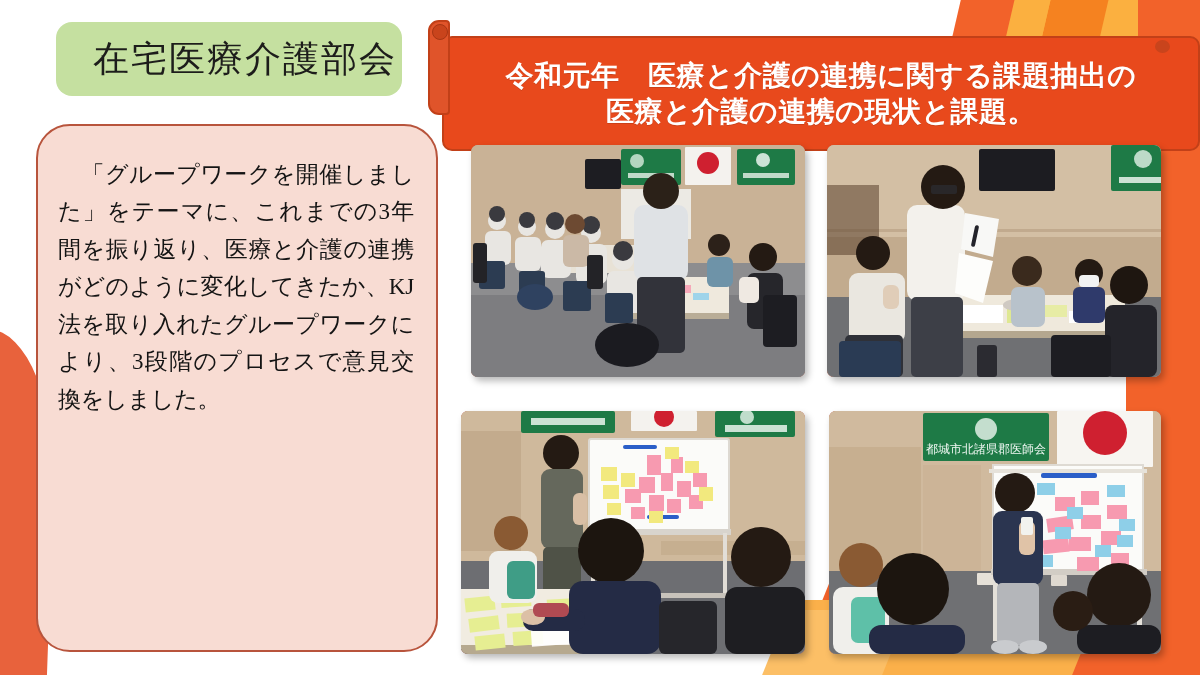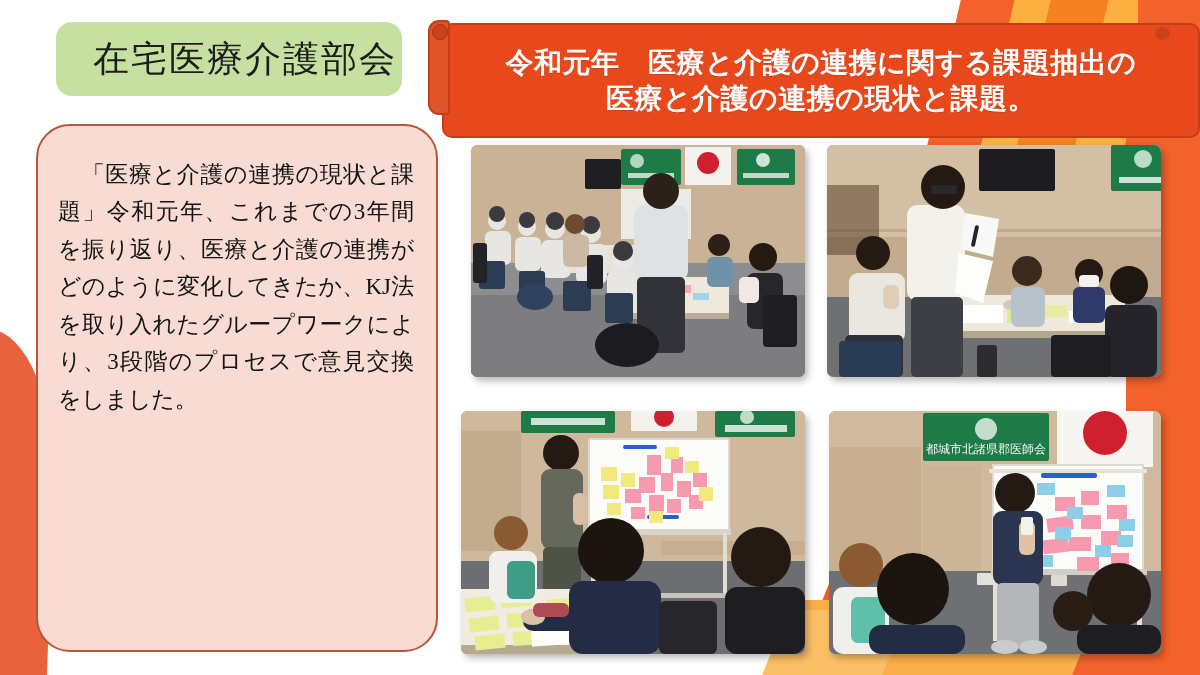--- a/index.html
+++ b/index.html
@@ -116,21 +116,21 @@
   }
 
   
   .ribbon {
     position: absolute;
     left: 428px; top: 20px;
     width: 772px; height: 95px;
   }
   .ribbon-body {
     position: absolute;
-    left: 14px; top: 3px;
+    left: 14px; top: 16px;
     right: 0; height: 115px;
     background: #e8491c;
     border: 2px solid #c24018;
     border-radius: 10px 10px 10px 10px;
     display: flex;
     flex-direction: column;
     align-items: center;
     justify-content: center;
   }
   .ribbon-curl-left {
@@ -227,21 +227,21 @@
   <div class="ribbon">
     <div class="ribbon-body">
       <div class="ribbon-curl-right-knob"></div>
       <div class="ribbon-line">令和元年　医療と介護の連携に関する課題抽出の</div>
       <div class="ribbon-line">医療と介護の連携の現状と課題。</div>
     </div>
     <div class="ribbon-curl-left"></div>
   </div>
 
   <div class="text-card">
-    <p class="para">　「医療と介護の連携の現状と課題」令和元年、これまでの3年間を振り返り、医療と介護の連携がどのように変化してきたか、KJ法を取り入れたグループワークにより、3段階のプロセスで意見交換をしました。</p>
+    <p class="para">　「グループワークを開催しました」をテーマに、これまでの3年間を振り返り、医療と介護の連携がどのように変化してきたか、KJ法を取り入れたグループワークにより、3段階のプロセスで意見交換をしました。</p>
   </div>
 
   <div class="photo photo-tl">
     <svg viewBox="0 0 334 232" preserveAspectRatio="none">
       <defs>
         <linearGradient id="wallA" x1="0" y1="0" x2="0" y2="1">
           <stop offset="0" stop-color="#cdb79a"></stop>
             <stop offset="1" stop-color="#bda487"></stop>
         </linearGradient>
       </defs>

